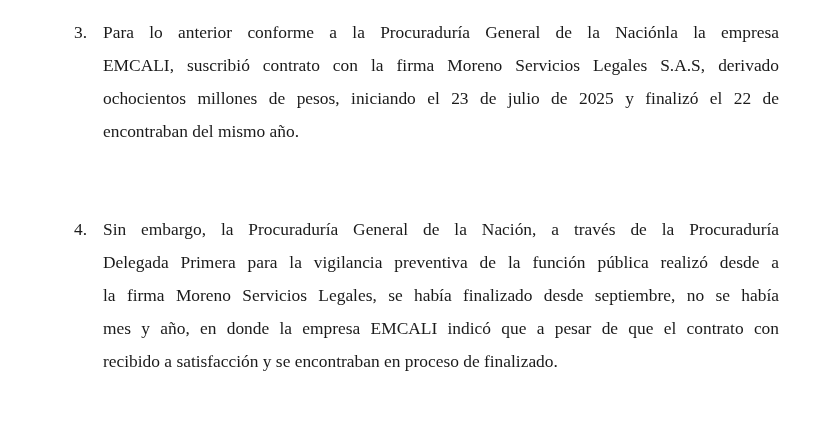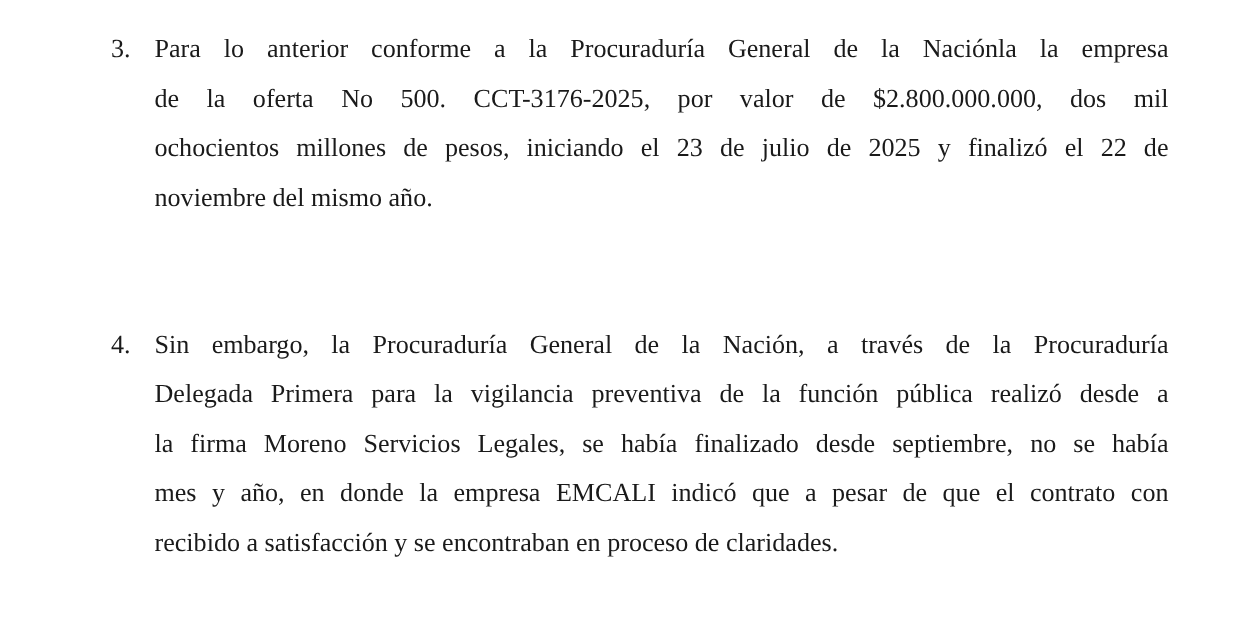--- a/index.html
+++ b/index.html
@@ -56,30 +56,30 @@
   </style>
 </head>
 <body>
 
 <div class="doc">
 
   <div class="item item-3">
     <span class="num">3.</span>
     <div class="para">
       <span class="line">Para lo anterior conforme a la Procuraduría General de la Naciónla la empresa</span>
-      <span class="line">de la oferta No 500. CCT-3176-2025, por valor de $2.800.000.000, dos mil</span>
+      <span class="line">EMCALI, suscribió contrato con la firma Moreno Servicios Legales S.A.S, derivado</span>
       <span class="line">ochocientos millones de pesos, iniciando el 23 de julio de 2025 y finalizó el 22 de</span>
-      <span class="line last">noviembre del mismo año.</span>
+      <span class="line last">encontraban del mismo año.</span>
     </div>
   </div>
 
   <div class="item item-4">
     <span class="num">4.</span>
     <div class="para">
       <span class="line">Sin embargo, la Procuraduría General de la Nación, a través de la Procuraduría</span>
       <span class="line">Delegada Primera para la vigilancia preventiva de la función pública realizó desde a</span>
       <span class="line">la firma Moreno Servicios Legales, se había finalizado desde septiembre, no se había</span>
       <span class="line">mes y año, en donde la empresa EMCALI indicó que a pesar de que el contrato con</span>
-      <span class="line last">recibido a satisfacción y se encontraban en proceso de claridades.</span>
+      <span class="line last">recibido a satisfacción y se encontraban en proceso de finalizado.</span>
     </div>
   </div>
 
 </div>
 
 </body></html>

